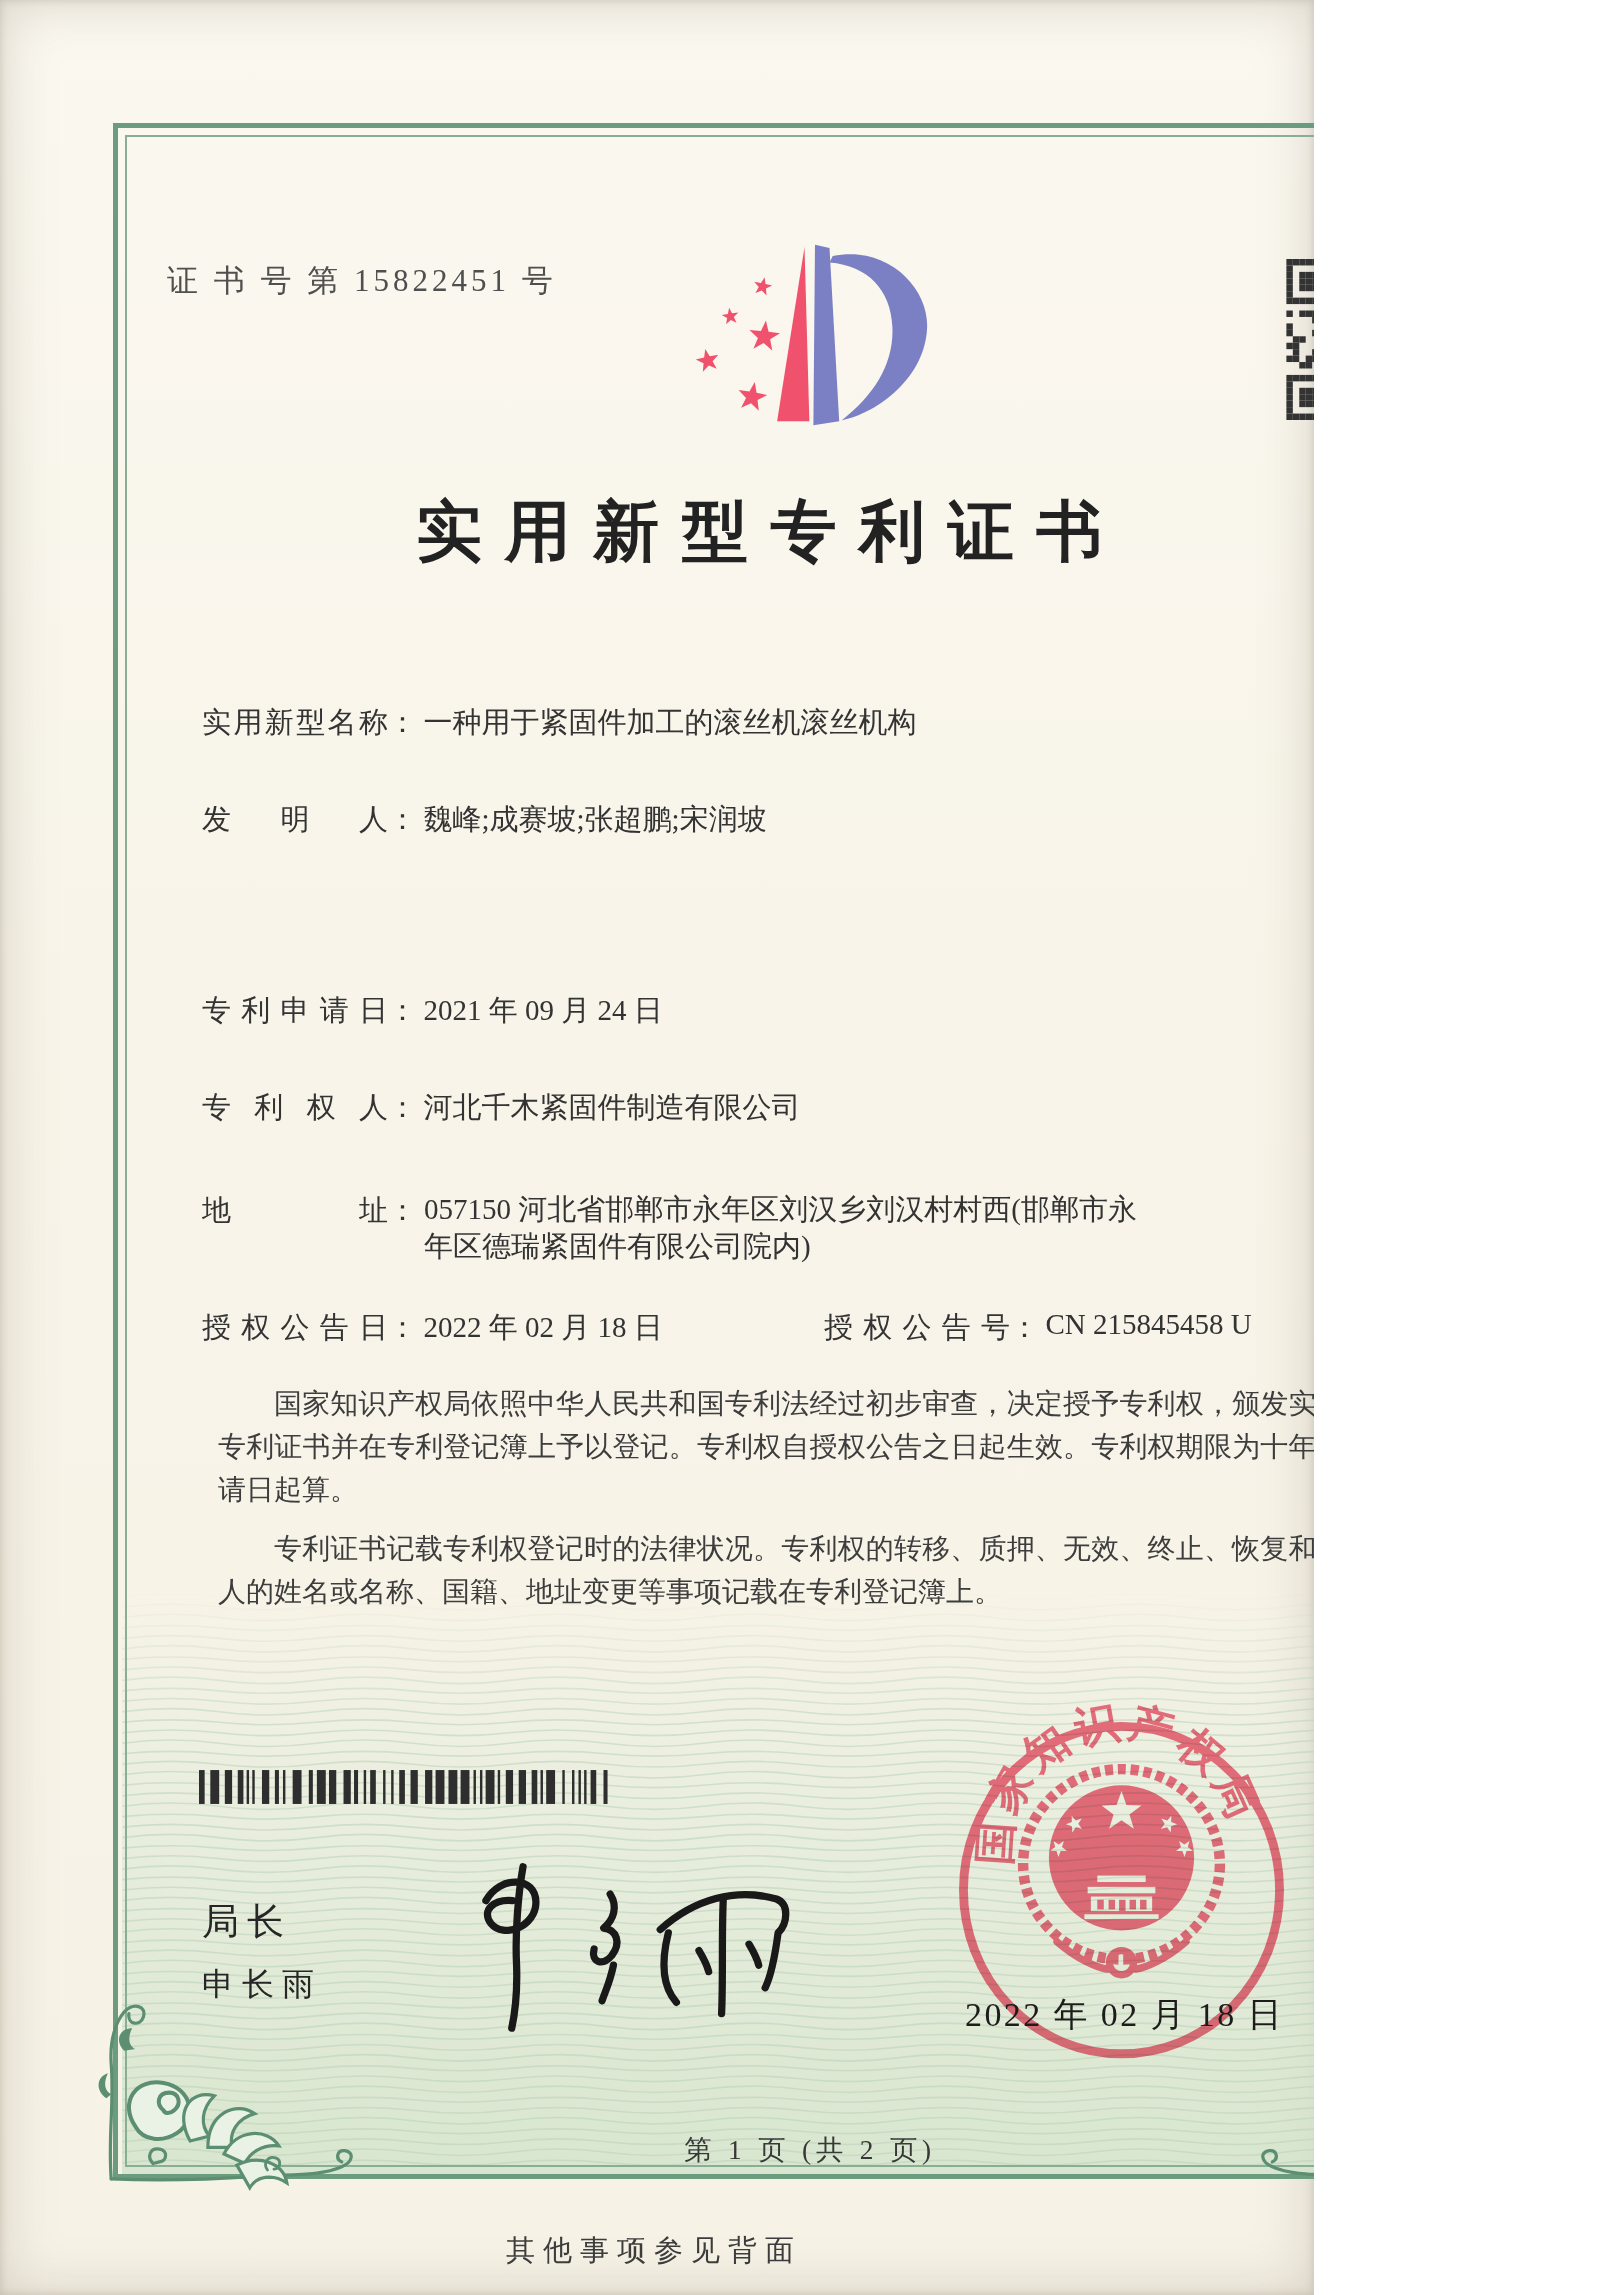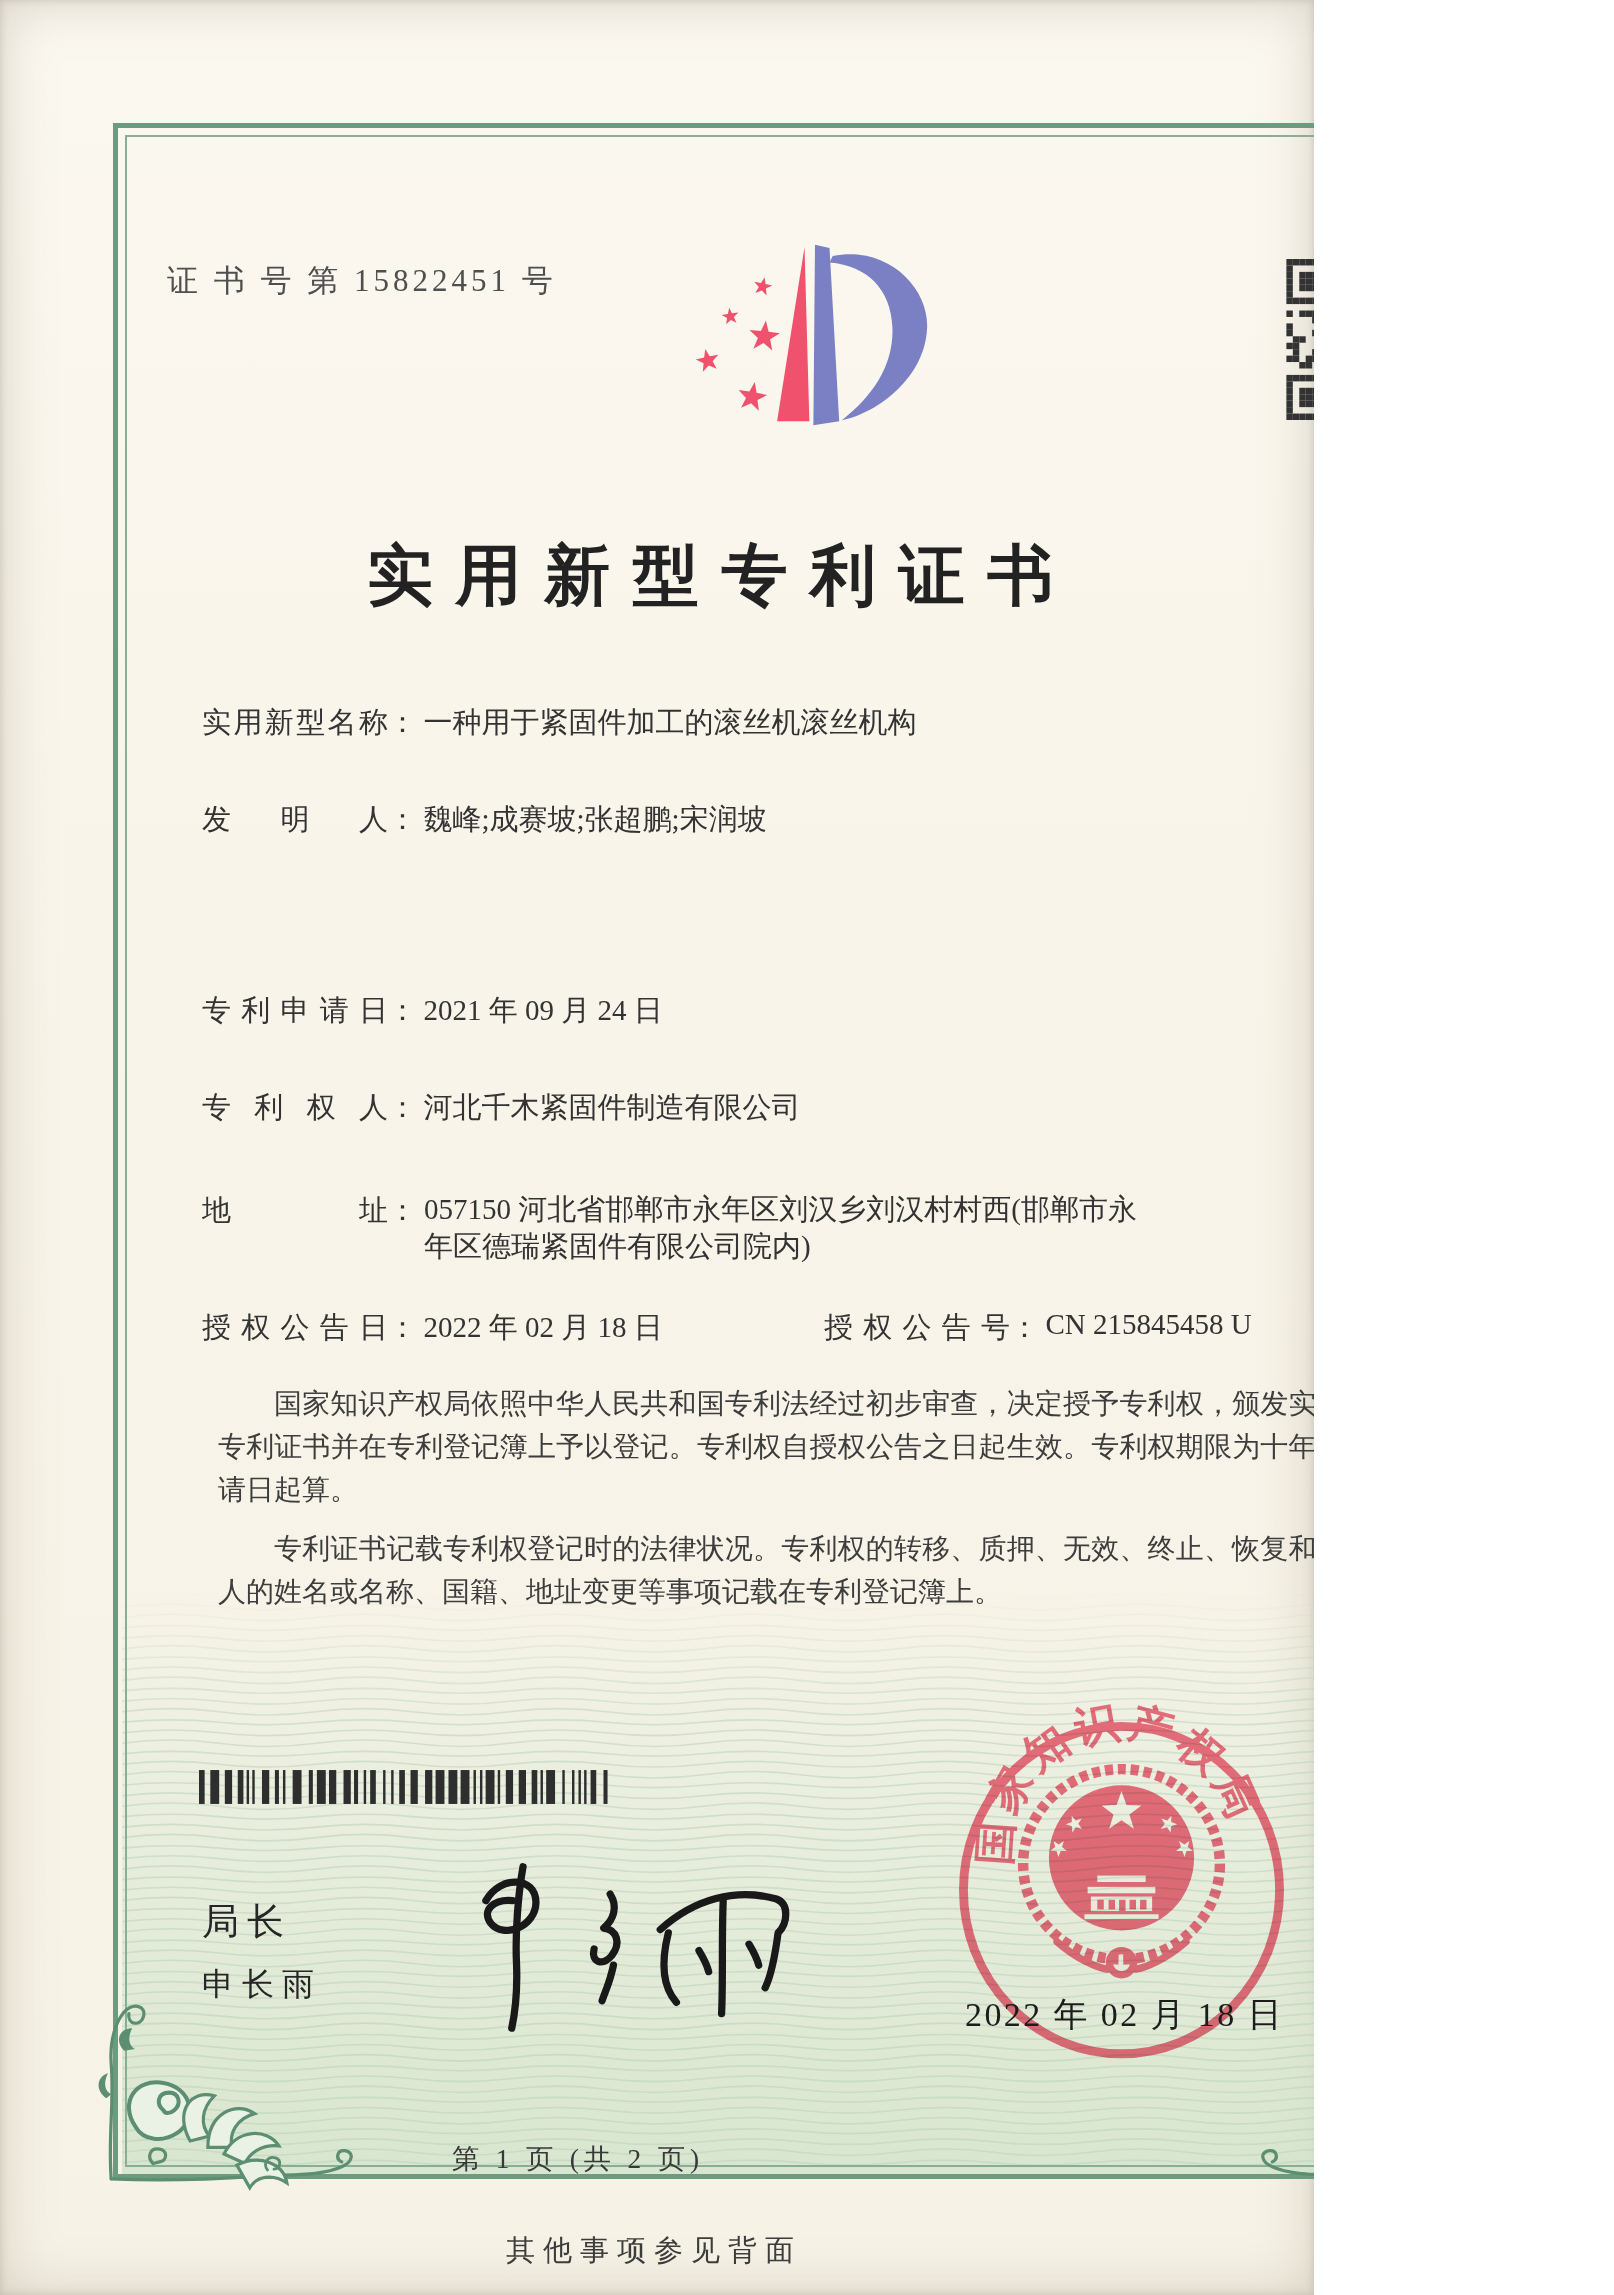--- a/index.html
+++ b/index.html
@@ -17,42 +17,42 @@
   .frame{position:absolute;left:113px;top:123px;width:1390px;height:2056px;
     border:5.6px solid #6b9c80;box-sizing:border-box;}
   .frame-inner{position:absolute;left:7.3px;top:7.3px;right:7.3px;bottom:7.3px;border:2.4px solid #8aae95;}
   .corner{position:absolute;width:274px;height:274px;}
   .corner.bl{left:87px;top:1925px;}
   .corner.br{left:1253px;top:1925px;transform:scaleX(-1);}
   
   .cert-no{position:absolute;left:167px;top:260px;font-size:31px;letter-spacing:4px;color:#4f4f4f;}
   .logo{position:absolute;left:686px;top:230px;}
   .qr{position:absolute;left:1286px;top:259px;}
-  .title{position:absolute;left:367px;top:531px;width:807px;text-align:left;
+  .title{position:absolute;left:367px;top:487px;width:807px;text-align:center;
     font-size:66px;font-weight:600;letter-spacing:22.6px;color:#222;white-space:nowrap;}
   
   .row{position:absolute;left:202px;font-size:29px;white-space:nowrap;color:#333;}
   .lbl{display:inline-block;width:186px;text-align:justify;text-align-last:justify;vertical-align:top;}
   .colon{display:inline-block;vertical-align:top;}
   .val{display:inline-block;margin-left:6.5px;vertical-align:top;}
   .val-block{display:inline-block;margin-left:7px;vertical-align:top;white-space:normal;width:1025px;line-height:37px;}
   .grp2{position:absolute;left:598px;top:0;margin-left:24px;}
   
   .paras{position:absolute;left:202px;top:1366px;width:1215px;font-size:28px;line-height:43px;
     text-align:justify;color:#3d3d3d;}
   .paras p{margin:16px;text-indent:56px;}
   .paras p+p{margin-top:11.3px;}
   
   .barcode{position:absolute;left:199px;top:1770px;}
   .signer-title{position:absolute;left:202px;top:1897px;font-size:37px;letter-spacing:8px;color:#262626;}
   .signer-name{position:absolute;left:202px;top:1963px;font-size:32px;letter-spacing:8px;color:#262626;}
   .signature{position:absolute;left:452px;top:1852px;}
   .seal{position:absolute;left:936px;top:1703px;mix-blend-mode:multiply;}
   .seal-date{position:absolute;left:965px;top:1992px;font-size:34px;letter-spacing:2.4px;color:#1c1c1c;white-space:nowrap;}
-  .page-no{position:absolute;left:452px;top:2132px;width:484px;text-align:left;font-size:27.4px;letter-spacing:4.8px;color:#383838;margin-top:9px;}
+  .page-no{position:absolute;left:452px;top:2132px;width:484px;text-align:right;font-size:27.4px;letter-spacing:4.8px;color:#383838;}
   .back-note{position:absolute;left:412px;top:2231px;width:484px;text-align:center;font-size:29px;letter-spacing:8px;color:#3c3c3c;}
 </style>
 </head>
 <body>
 
 <div class="page">
 
   <div class="tint"></div>
   <svg class="waves" width="1372" height="584" id="wavesSvg" viewBox="0 0 1700 724">
       <path d="M0,8 q60,-6 120,0 q60,6 120,0 q60,-6 120,0 q60,6 120,0 q60,-6 120,0 q60,6 120,0 q60,-6 120,0 q60,6 120,0 q60,-6 120,0 q60,6 120,0 q60,-6 120,0 q60,6 120,0 q60,-6 120,0 q60,6 120,0 q60,-6 120,0" fill="none" stroke="#b9d2ba" stroke-width="2" opacity="0.03"></path>

